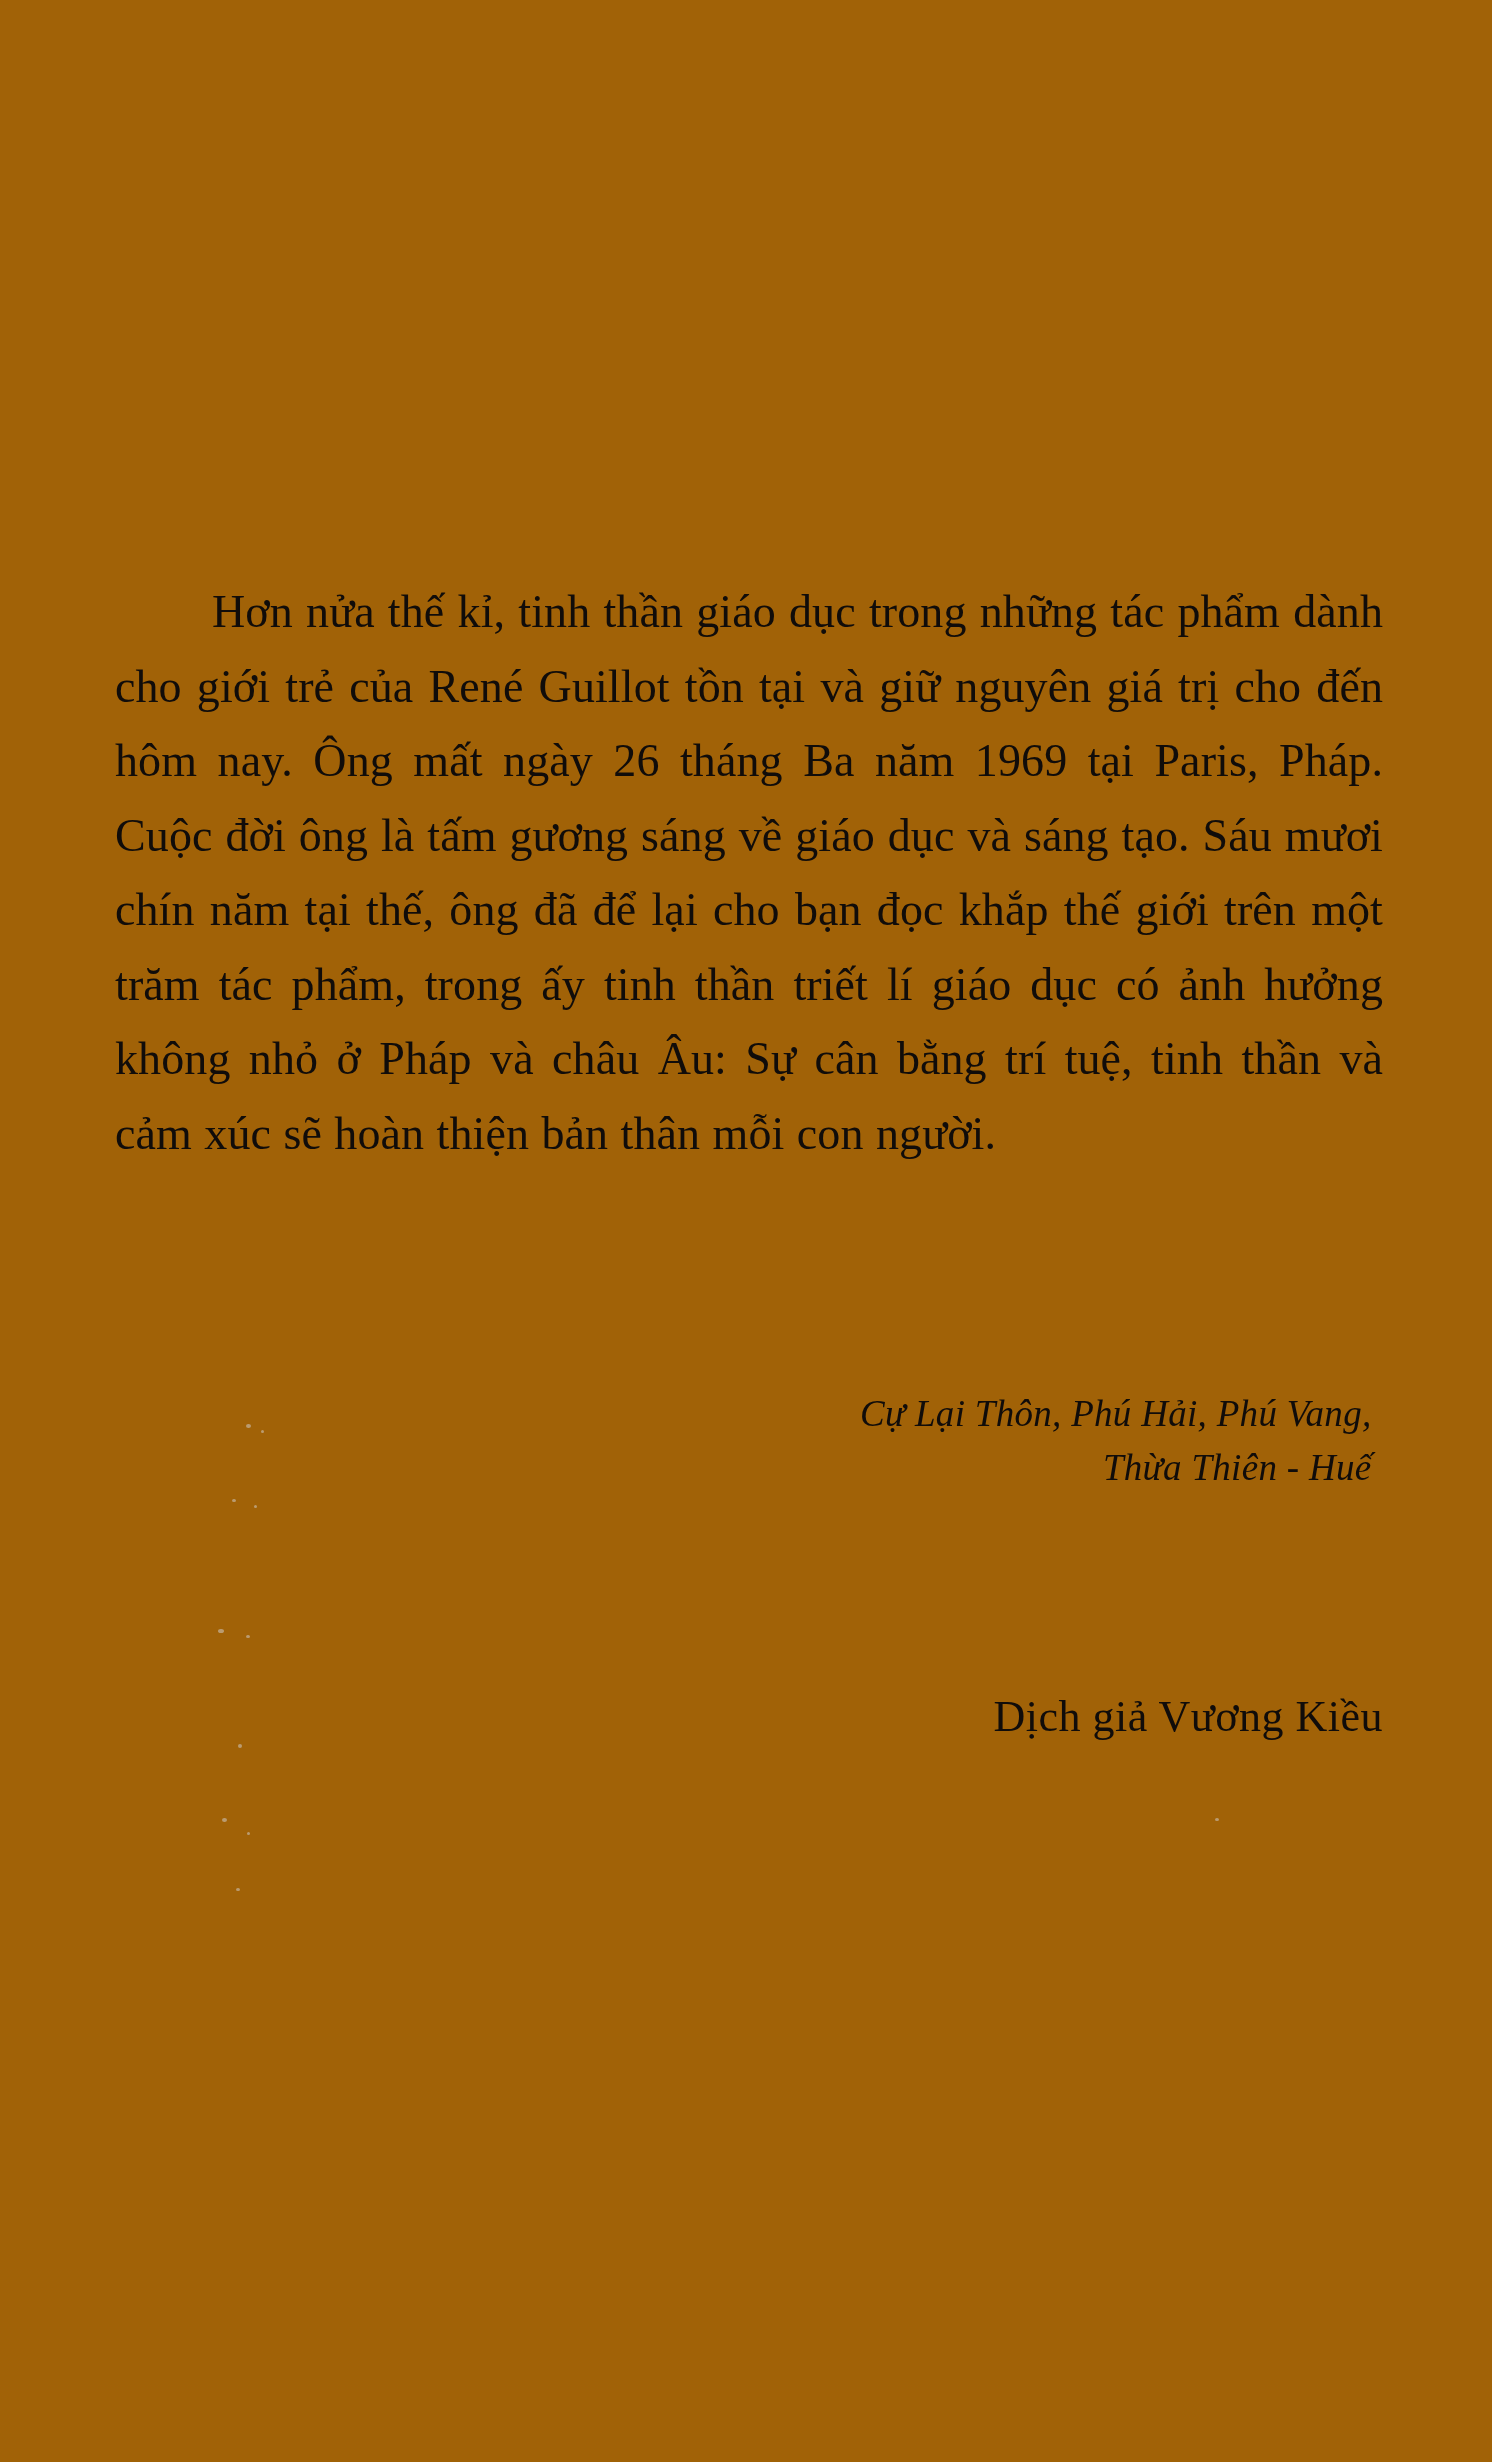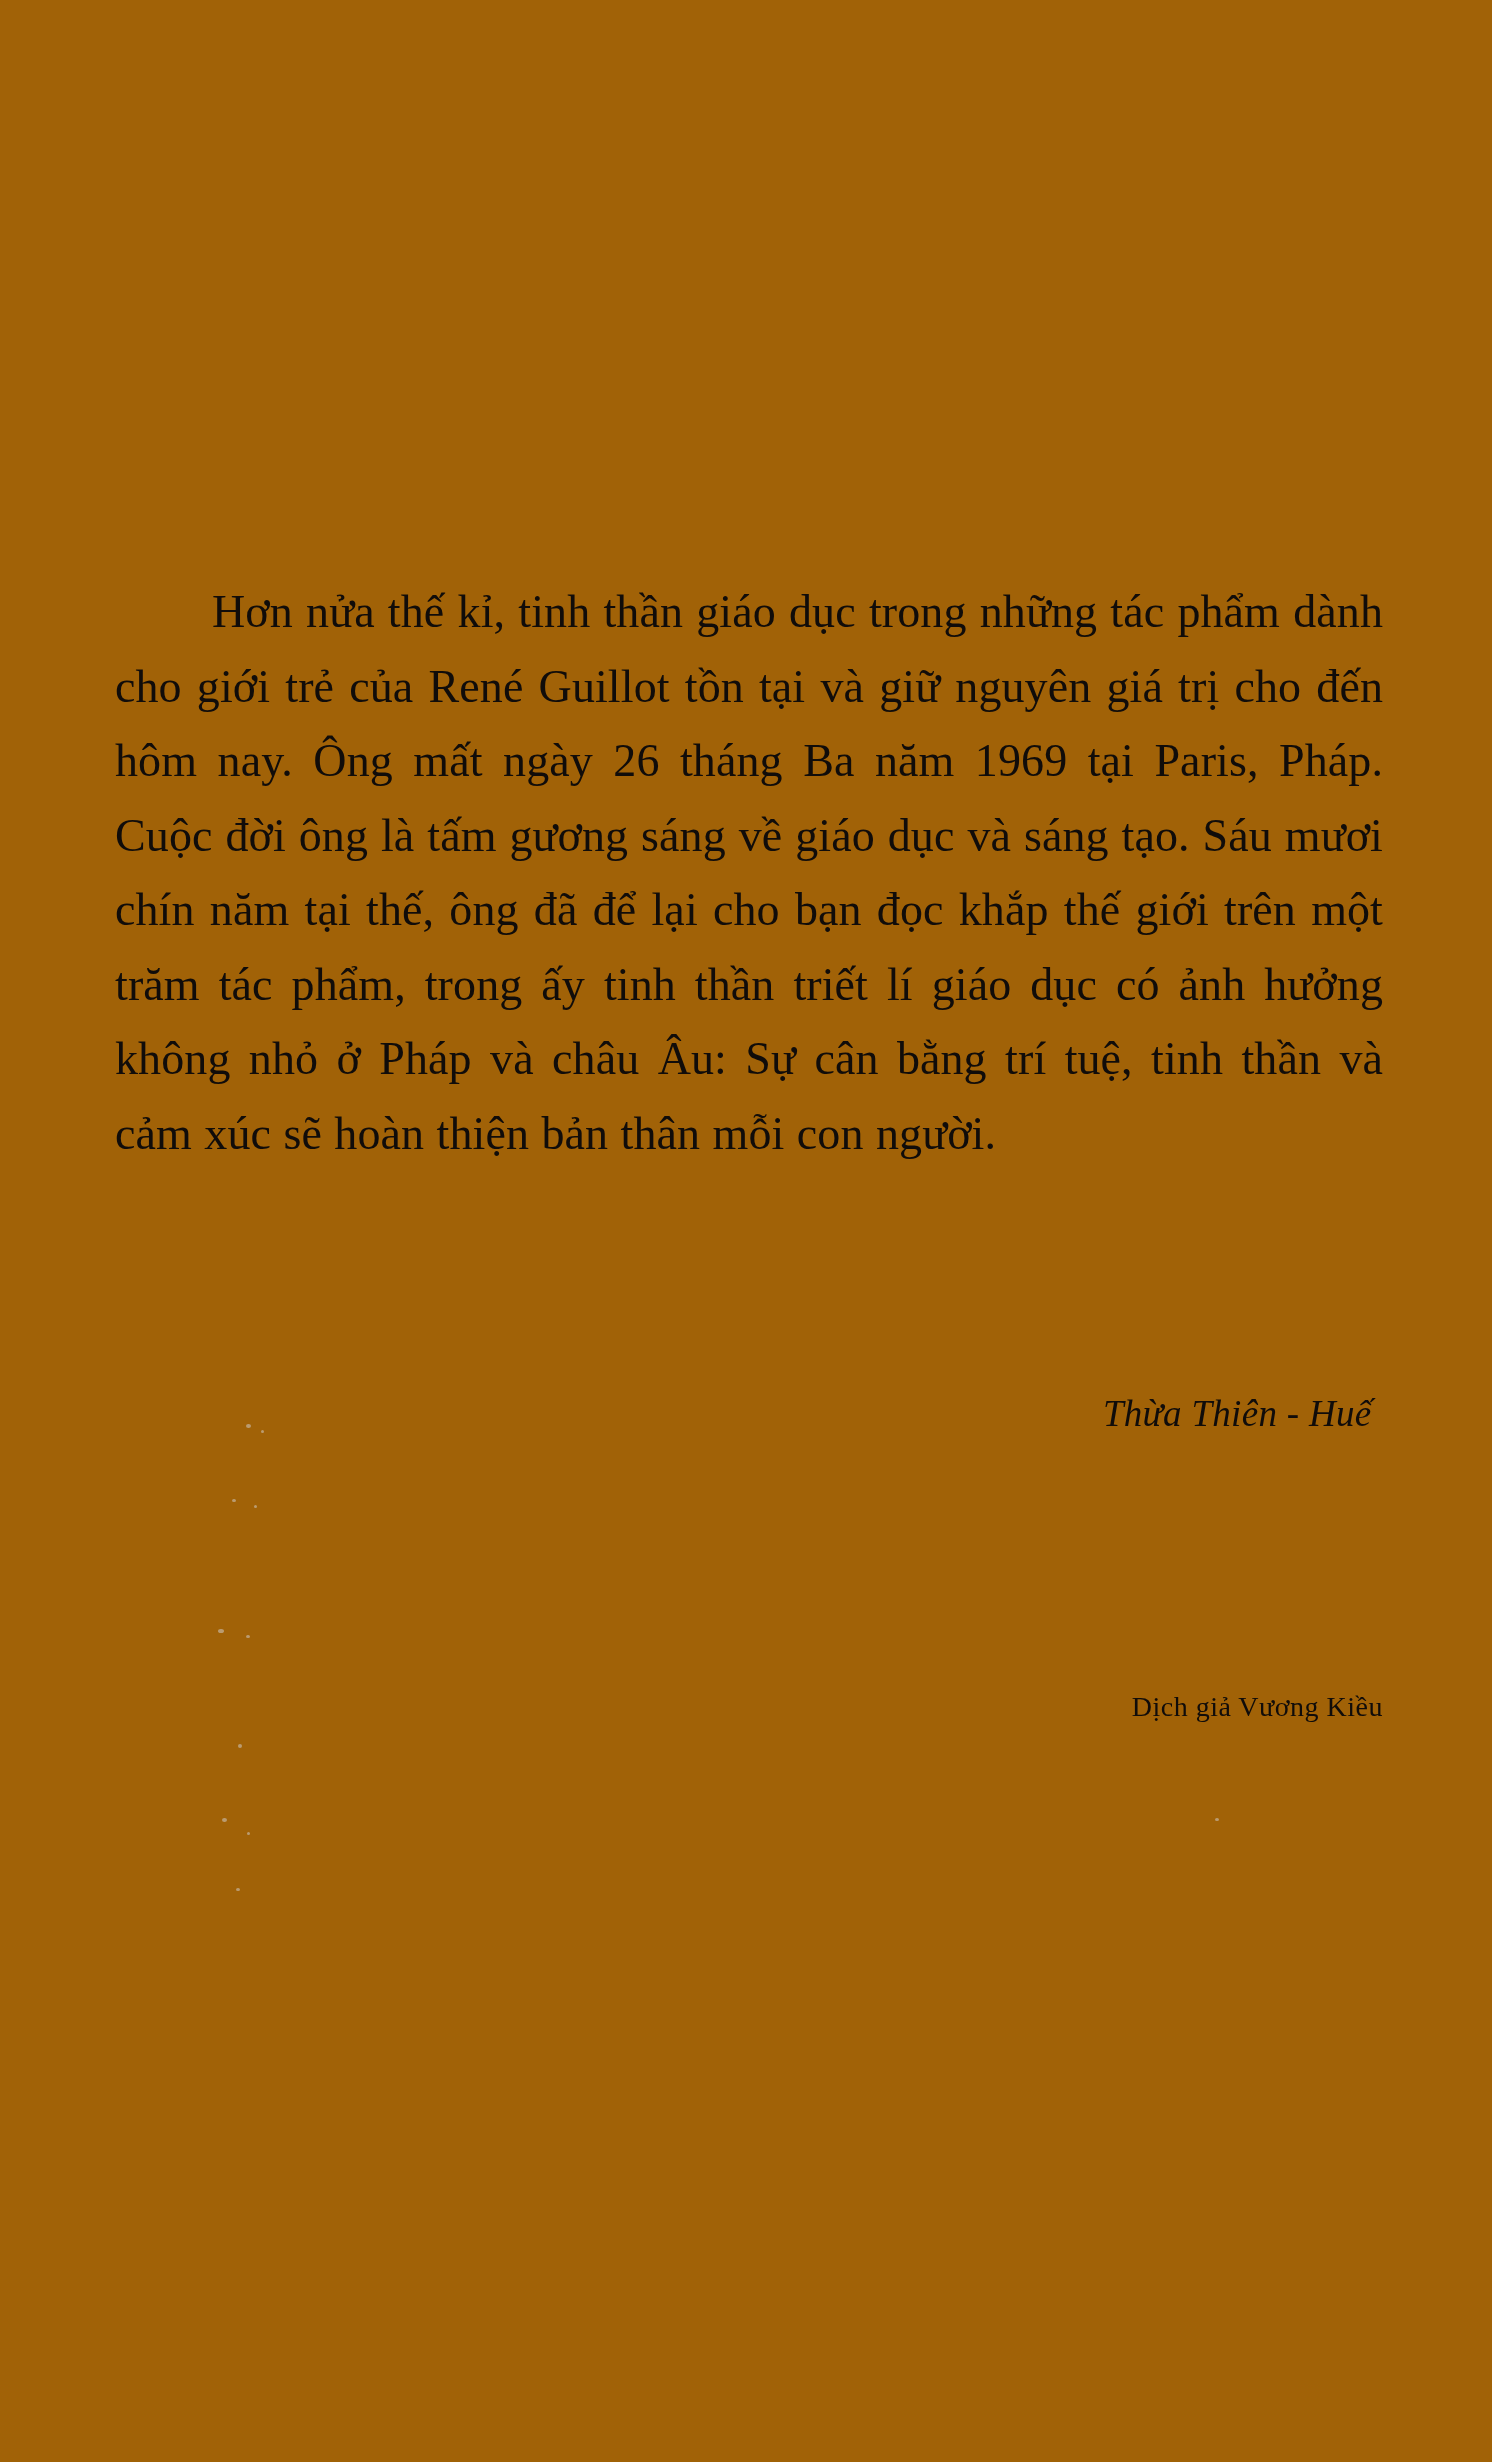--- a/index.html
+++ b/index.html
@@ -55,21 +55,21 @@
     padding-right: 11.5px;
     letter-spacing: 0.3px;
   }
 
   .translator-line {
     position: absolute;
     left: 115px;
     top: 1691px;
     width: 1268px;
     text-align: right;
-    font-size: 28px;
+    font-size: 44px;
     padding-right: 8.2px;
     letter-spacing: 0.5px;
   }
 
   
   .speck {
     position: absolute;
     background: #cfcbc6;
     border-radius: 50%;
     opacity: 0.55;
@@ -78,20 +78,21 @@
 </head>
 <body>
 
 <div class="page">
 
   <div class="text-block">
     <p class="body-paragraph">Hơn nửa thế kỉ, tinh thần giáo dục trong những tác phẩm dành cho giới trẻ của René Guillot tồn tại và giữ nguyên giá trị cho đến hôm nay. Ông mất ngày 26 tháng Ba năm 1969 tại Paris, Pháp. Cuộc đời ông là tấm gương sáng về giáo dục và sáng tạo. Sáu mươi chín năm tại thế, ông đã để lại cho bạn đọc khắp thế giới trên một trăm tác phẩm, trong ấy tinh thần triết lí giáo dục có ảnh hưởng không nhỏ ở Pháp và châu Âu: Sự cân bằng trí tuệ, tinh thần và cảm xúc sẽ hoàn thiện bản thân mỗi con người.</p>
   </div>
 
   <div class="signature-block">
+    <p class="sig-line">Cự Lại Thôn, Phú Hải, Phú Vang,</p>
     <p class="sig-line">Thừa Thiên - Huế</p>
   </div>
 
   <div class="translator-line">Dịch giả Vương  Kiều</div>
 
   <span class="speck" style="left:246px; top:1424px; width:4.9px; height:4.1px;"></span>
   <span class="speck" style="left:261px; top:1430px; width:3.3px; height:3.3px;"></span>
   <span class="speck" style="left:232px; top:1499px; width:4.1px; height:3.3px;"></span>
   <span class="speck" style="left:254px; top:1505px; width:3.3px; height:3.3px;"></span>
   <span class="speck" style="left:218px; top:1629px; width:5.7px; height:4.1px;"></span>

